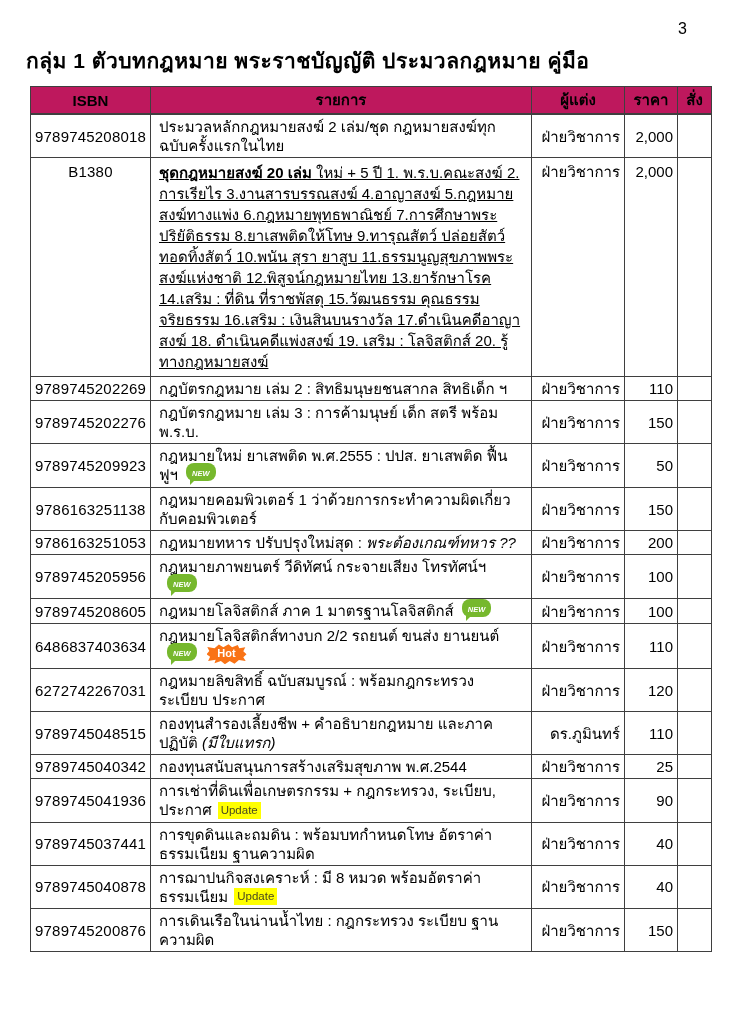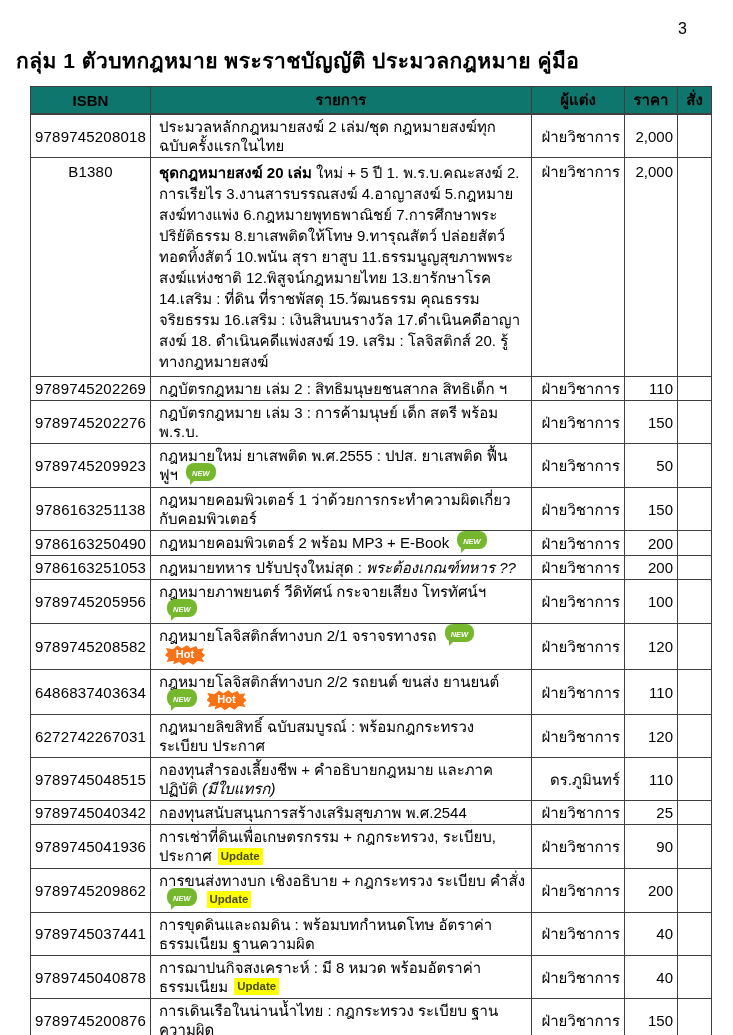--- a/index.html
+++ b/index.html
@@ -1,44 +1,44 @@
 <!DOCTYPE html>
 <html><head>
 <meta charset="utf-8">
 <style>
   * { margin:0; padding:0; box-sizing:border-box; }
   html,body { width:733px; height:1035px; background:#ffffff; font-family:"Liberation Sans", sans-serif; color:#000; }
   .page { position:relative; width:733px; height:1035px; overflow:hidden; }
 
   .page-number { position:absolute; top:20px; right:46px; font-size:16px; }
 
-  .doc-title { position:absolute; top:44px; left:16px; font-size:21px; font-weight:bold; letter-spacing:0.5px; white-space:nowrap; }
+  .doc-title { position:absolute; top:44px; left:26px; font-size:21px; font-weight:bold; letter-spacing:0.5px; white-space:nowrap; }
 
   table.catalog { position:absolute; top:86px; left:30px; width:681px; border-collapse:collapse; table-layout:fixed; }
   table.catalog col.c-isbn   { width:120px; }
   table.catalog col.c-item   { width:381px; }
   table.catalog col.c-author { width:93px; }
   table.catalog col.c-price  { width:53px; }
   table.catalog col.c-order  { width:34px; }
 
   table.catalog th, table.catalog td { border:1px solid #3f3f3f; vertical-align:middle; }
   table.catalog thead th {
-    background:#0f766e; font-size:15px; font-weight:bold; text-align:center;
+    background:#be185d; font-size:15px; font-weight:bold; text-align:center;
     height:23px; border-bottom:2px solid #3f3f3f; padding:1px 2px;
   }
   table.catalog tbody td { font-size:15px; line-height:19px; padding:2px 4px; }
   td.isbn-cell   { text-align:center; font-size:13.5px; letter-spacing:0.2px; }
   td.item-cell   { text-align:left; padding-left:8px !important; padding-right:6px !important; }
   td.author-cell { text-align:right; font-size:14.5px; }
   td.price-cell  { text-align:right; font-size:14.5px; }
   td.order-cell  { background:#fff; }
 
   tbody tr.row-single { height:24px; }
   tbody tr.row-first  { height:29px; }
-  tbody tr.row-tall td.item-cell { line-height:21px; padding-top:4px; padding-bottom:4px; vertical-align:top; }
+  tbody tr.row-tall td.item-cell { line-height:21px; padding-top:4px; padding-bottom:4px; vertical-align:top;text-decoration:underline; }
   tbody tr.row-tall td { vertical-align:top; padding-top:4px;margin-left:13px; }
 
   .seg-b { font-weight:bold; }
   .seg-i { font-style:italic; }
 
   .badge { display:inline-block; vertical-align:middle; }
   .badge-new {
     position:relative; background:#76b82d; color:#fff;
     font-size:7.5px; font-weight:bold; font-style:italic;
     line-height:9px; padding:6px 6px 3px 6px; border-radius:8px;
@@ -48,21 +48,21 @@
     content:""; position:absolute; left:4px; bottom:-4px;
     border:3px solid transparent; border-top-color:#76b82d; border-left-color:#76b82d;
   }
   .badge-hot {
     position:relative; background:#f97316; color:#ffffff;
     font-size:11px; font-weight:bold; line-height:18px; text-align:center;
     width:40px; height:20px; margin:0 2px 0 6px; top:-2px;
     clip-path:polygon(0% 50%, 7% 34%, 2% 14%, 20% 20%, 31% 2%, 42% 15%, 55% 0%, 64% 15%, 78% 4%, 82% 20%, 97% 15%, 92% 36%, 100% 50%, 92% 65%, 98% 84%, 81% 79%, 70% 98%, 58% 84%, 46% 100%, 36% 84%, 20% 96%, 23% 78%, 4% 84%, 9% 63%);
   }
   .badge-update {
-    background:#ffff00; color:#4a4a1f; font-weight:bold; font-size:11.5px;
+    background:#ffff00; color:#4a4a1f; font-weight:normal; font-size:11.5px;
     line-height:15px; padding:1px 3px; margin-left:6px; top:-1px; position:relative;
   }
 </style>
 </head>
 <body>
 
 <div class="page">
   <div class="page-number">3</div>
   <div class="doc-title">กลุ่ม  1   ตัวบทกฎหมาย  พระราชบัญญัติ  ประมวลกฎหมาย  คู่มือ</div>
 
@@ -120,45 +120,38 @@
           <td class="order-cell"></td>
         </tr>
         <tr class="row-single">
           <td class="isbn-cell">9786163251138</td>
           <td class="item-cell"><span>กฎหมายคอมพิวเตอร์ 1 ว่าด้วยการกระทำความผิดเกี่ยวกับคอมพิวเตอร์</span></td>
           <td class="author-cell">ฝ่ายวิชาการ</td>
           <td class="price-cell">150</td>
           <td class="order-cell"></td>
         </tr>
         <tr class="row-single">
-          <td class="isbn-cell">9786163250490</td>
-          <td class="item-cell"><span>กฎหมายคอมพิวเตอร์ 2  พร้อม MP3 + E-Book</span><span class="badge badge-new">NEW</span></td>
-          <td class="author-cell">ฝ่ายวิชาการ</td>
-          <td class="price-cell">200</td>
-          <td class="order-cell"></td>
-        </tr>
-        <tr class="row-single">
           <td class="isbn-cell">9786163251053</td>
           <td class="item-cell"><span>กฎหมายทหาร  ปรับปรุงใหม่สุด  :  </span><span class="seg-i">พระต้องเกณฑ์ทหาร ??</span></td>
           <td class="author-cell">ฝ่ายวิชาการ</td>
           <td class="price-cell">200</td>
           <td class="order-cell"></td>
         </tr>
         <tr class="row-single">
           <td class="isbn-cell">9789745205956</td>
           <td class="item-cell"><span>กฎหมายภาพยนตร์  วีดิทัศน์  กระจายเสียง  โทรทัศน์ฯ</span><span class="badge badge-new">NEW</span></td>
           <td class="author-cell">ฝ่ายวิชาการ</td>
           <td class="price-cell">100</td>
           <td class="order-cell"></td>
         </tr>
         <tr class="row-single">
-          <td class="isbn-cell">9789745208582</td>
-          <td class="item-cell"><span>กฎหมายโลจิสติกส์ทางบก 2/1  จราจรทางรถ</span><span class="badge badge-new">NEW</span><span class="badge badge-hot">Hot</span></td>
-          <td class="author-cell">ฝ่ายวิชาการ</td>
-          <td class="price-cell">120</td>
+          <td class="isbn-cell">9789745208605</td>
+          <td class="item-cell"><span>กฎหมายโลจิสติกส์  ภาค 1  มาตรฐานโลจิสติกส์</span><span class="badge badge-new">NEW</span></td>
+          <td class="author-cell">ฝ่ายวิชาการ</td>
+          <td class="price-cell">100</td>
           <td class="order-cell"></td>
         </tr>
         <tr class="row-single">
           <td class="isbn-cell">6486837403634</td>
           <td class="item-cell"><span>กฎหมายโลจิสติกส์ทางบก 2/2  รถยนต์  ขนส่ง  ยานยนต์</span><span class="badge badge-new">NEW</span><span class="badge badge-hot">Hot</span></td>
           <td class="author-cell">ฝ่ายวิชาการ</td>
           <td class="price-cell">110</td>
           <td class="order-cell"></td>
         </tr>
         <tr class="row-single">
@@ -183,27 +176,20 @@
           <td class="order-cell"></td>
         </tr>
         <tr class="row-single">
           <td class="isbn-cell">9789745041936</td>
           <td class="item-cell"><span>การเช่าที่ดินเพื่อเกษตรกรรม  + กฎกระทรวง, ระเบียบ, ประกาศ</span><span class="badge badge-update">Update</span></td>
           <td class="author-cell">ฝ่ายวิชาการ</td>
           <td class="price-cell">90</td>
           <td class="order-cell"></td>
         </tr>
         <tr class="row-single">
-          <td class="isbn-cell">9789745209862</td>
-          <td class="item-cell"><span>การขนส่งทางบก  เชิงอธิบาย + กฎกระทรวง ระเบียบ คำสั่ง</span><span class="badge badge-new">NEW</span><span class="badge badge-update">Update</span></td>
-          <td class="author-cell">ฝ่ายวิชาการ</td>
-          <td class="price-cell">200</td>
-          <td class="order-cell"></td>
-        </tr>
-        <tr class="row-single">
           <td class="isbn-cell">9789745037441</td>
           <td class="item-cell"><span>การขุดดินและถมดิน  :  พร้อมบทกำหนดโทษ  อัตราค่าธรรมเนียม  ฐานความผิด</span></td>
           <td class="author-cell">ฝ่ายวิชาการ</td>
           <td class="price-cell">40</td>
           <td class="order-cell"></td>
         </tr>
         <tr class="row-single">
           <td class="isbn-cell">9789745040878</td>
           <td class="item-cell"><span>การฌาปนกิจสงเคราะห์  :  มี 8 หมวด  พร้อมอัตราค่าธรรมเนียม</span><span class="badge badge-update">Update</span></td>
           <td class="author-cell">ฝ่ายวิชาการ</td>

